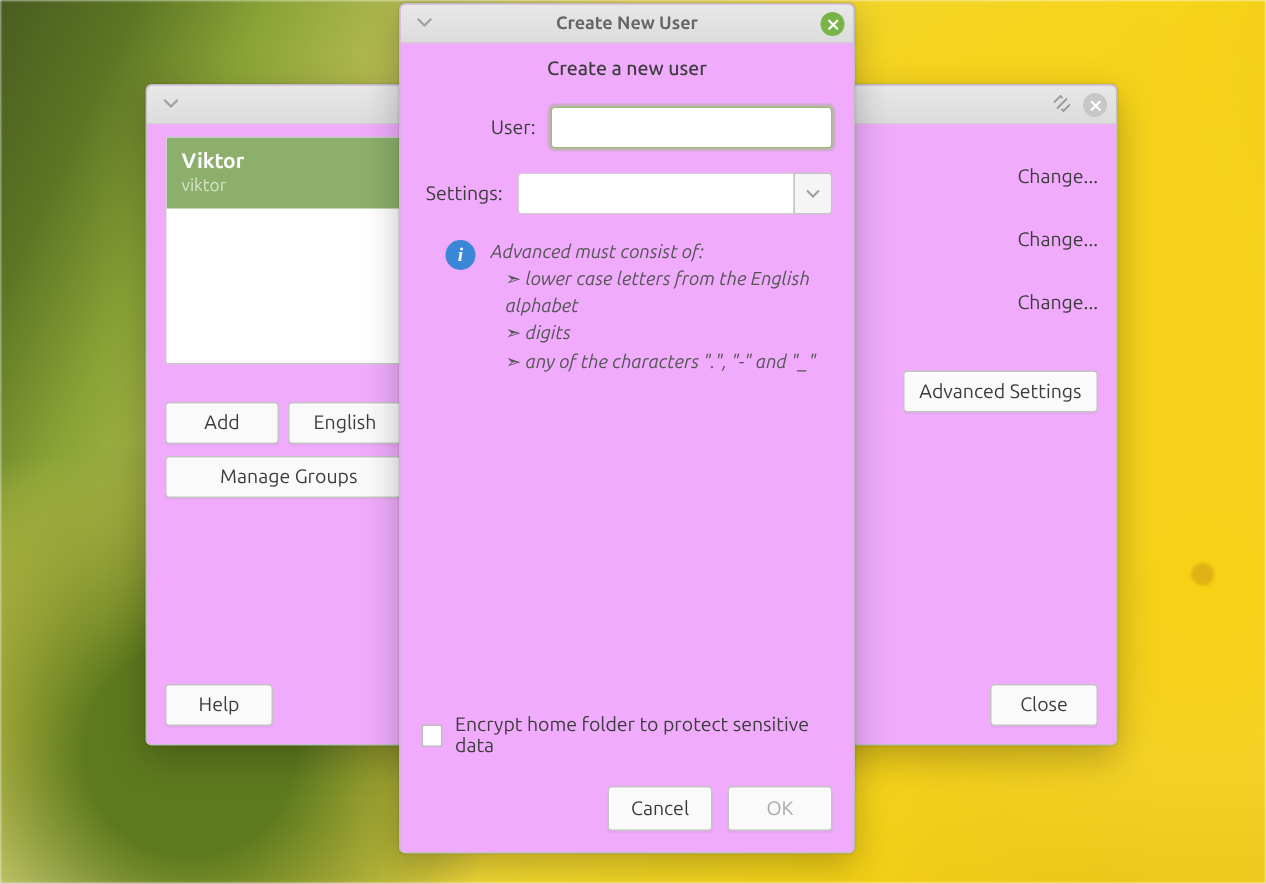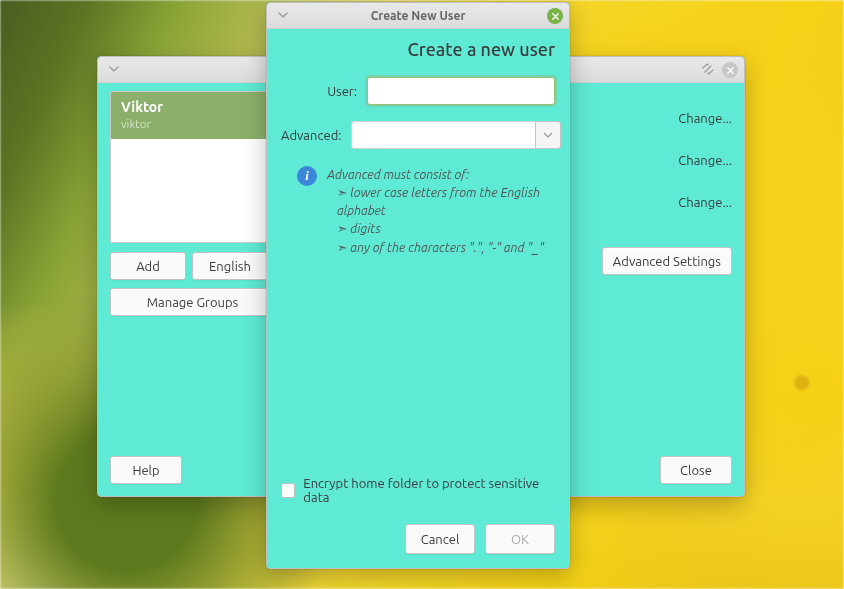--- a/index.html
+++ b/index.html
@@ -26,21 +26,21 @@
   .wallpaper::after{
     content:"";
     position:absolute; inset:0;
     background:
       radial-gradient(ellipse 46px 46px at 82% 35%, #b57c0e 0 8px, transparent 9px),
       radial-gradient(ellipse 40px 40px at 95% 65%, #b57c0e 0 7px, transparent 8px);
     opacity:.35;
   }
   .window {
     position: absolute;
-    background: #5eead4;
+    background: #f0abfc;
     border: 1px solid #bfbfbf;
     border-radius: 4px;
     box-shadow: 0 8px 24px rgba(0,0,0,.25), 0 0 0 1px rgba(0,0,0,.06);
   }
   
   .win-users {
     left: 97px; top: 56px;
     width: 648px; height: 441px;
     padding: 10px 12px 12px 12px;
   }
@@ -98,21 +98,21 @@
   }
   .user-row{
     background:#8cb06b;
     color:#fff;
     padding:7px 10px 8px 10px;
     line-height:1.25;
   }
   .user-row .uname{ font-weight:700; font-size:14px;}
   .user-row .urole{ font-size:11.5px; color:#d6e4c9; }
   .user-btn-row{
-    display:flex; gap:6px; margin-top:9px;
+    display:flex; gap:6px; margin-top:25px;
   }
   .btn{
     background:#fafafa;
     border:1px solid #c4c4c4;
     border-radius:3px;
     padding:6px 10px;
     font-size:13px;
     color:#3c3c3c;
     text-align:center;
     cursor:pointer;
@@ -144,22 +144,22 @@
   .win-create{
     left: 266px; top: 2px;
     width: 304px; height: 567px;
     padding: 0 14px 14px 14px;
     z-index: 10;
   }
   .win-create .titlebar{
     margin: 0 -14px 10px -14px;
   }
   .create-title{
-    text-align:right;
-    font-size:18px;
+    text-align:center;
+    font-size:13px;
     font-weight:500;
     color:#3c3c3c;
     margin: 6px 0 18px 0;
   }
   .form-row{
     display:flex;
     align-items:center;
     gap:10px;
     margin-bottom:16px;
   }
@@ -326,21 +326,21 @@
   </div>
 
   <div class="create-title">Create a new user</div>
 
   <div class="form-row">
     <div class="lbl">User:</div>
     <input class="textinput focused" value="" style="">
   </div>
 
   <div class="form-row">
-    <div class="lbl">Advanced:</div>
+    <div class="lbl">Settings:</div>
     <div class="combo">
       <input class="textinput" value="" style="">
       <div class="dd">
         <svg viewBox="0 0 10 10">
             <path d="M1 3l4 4 4-4" fill="none" stroke="#666" stroke-width="1.4"></path>
           </svg>
       </div>
     </div>
   </div>
 

